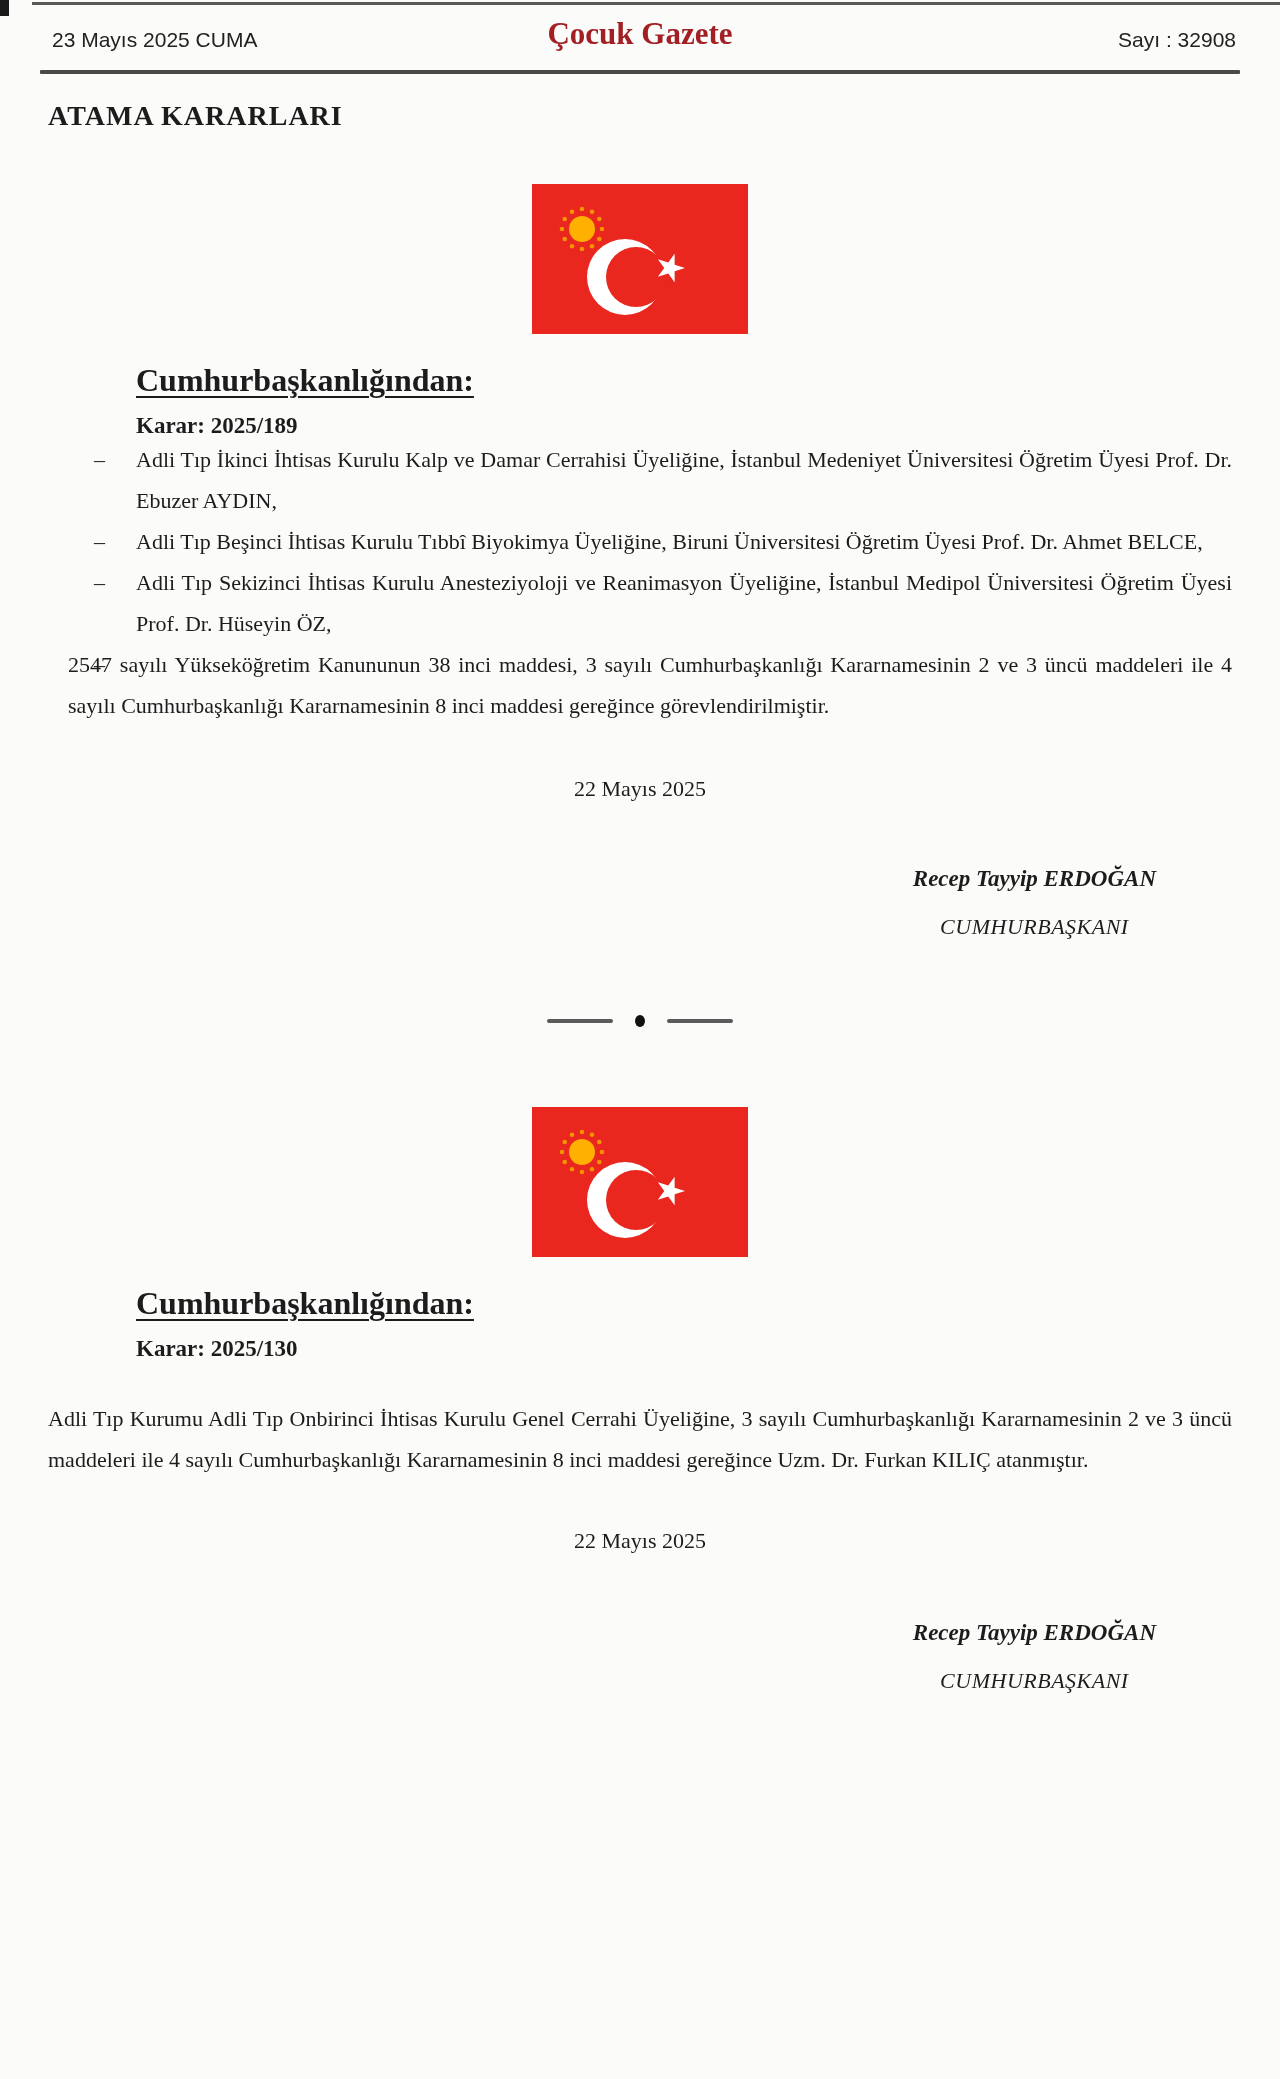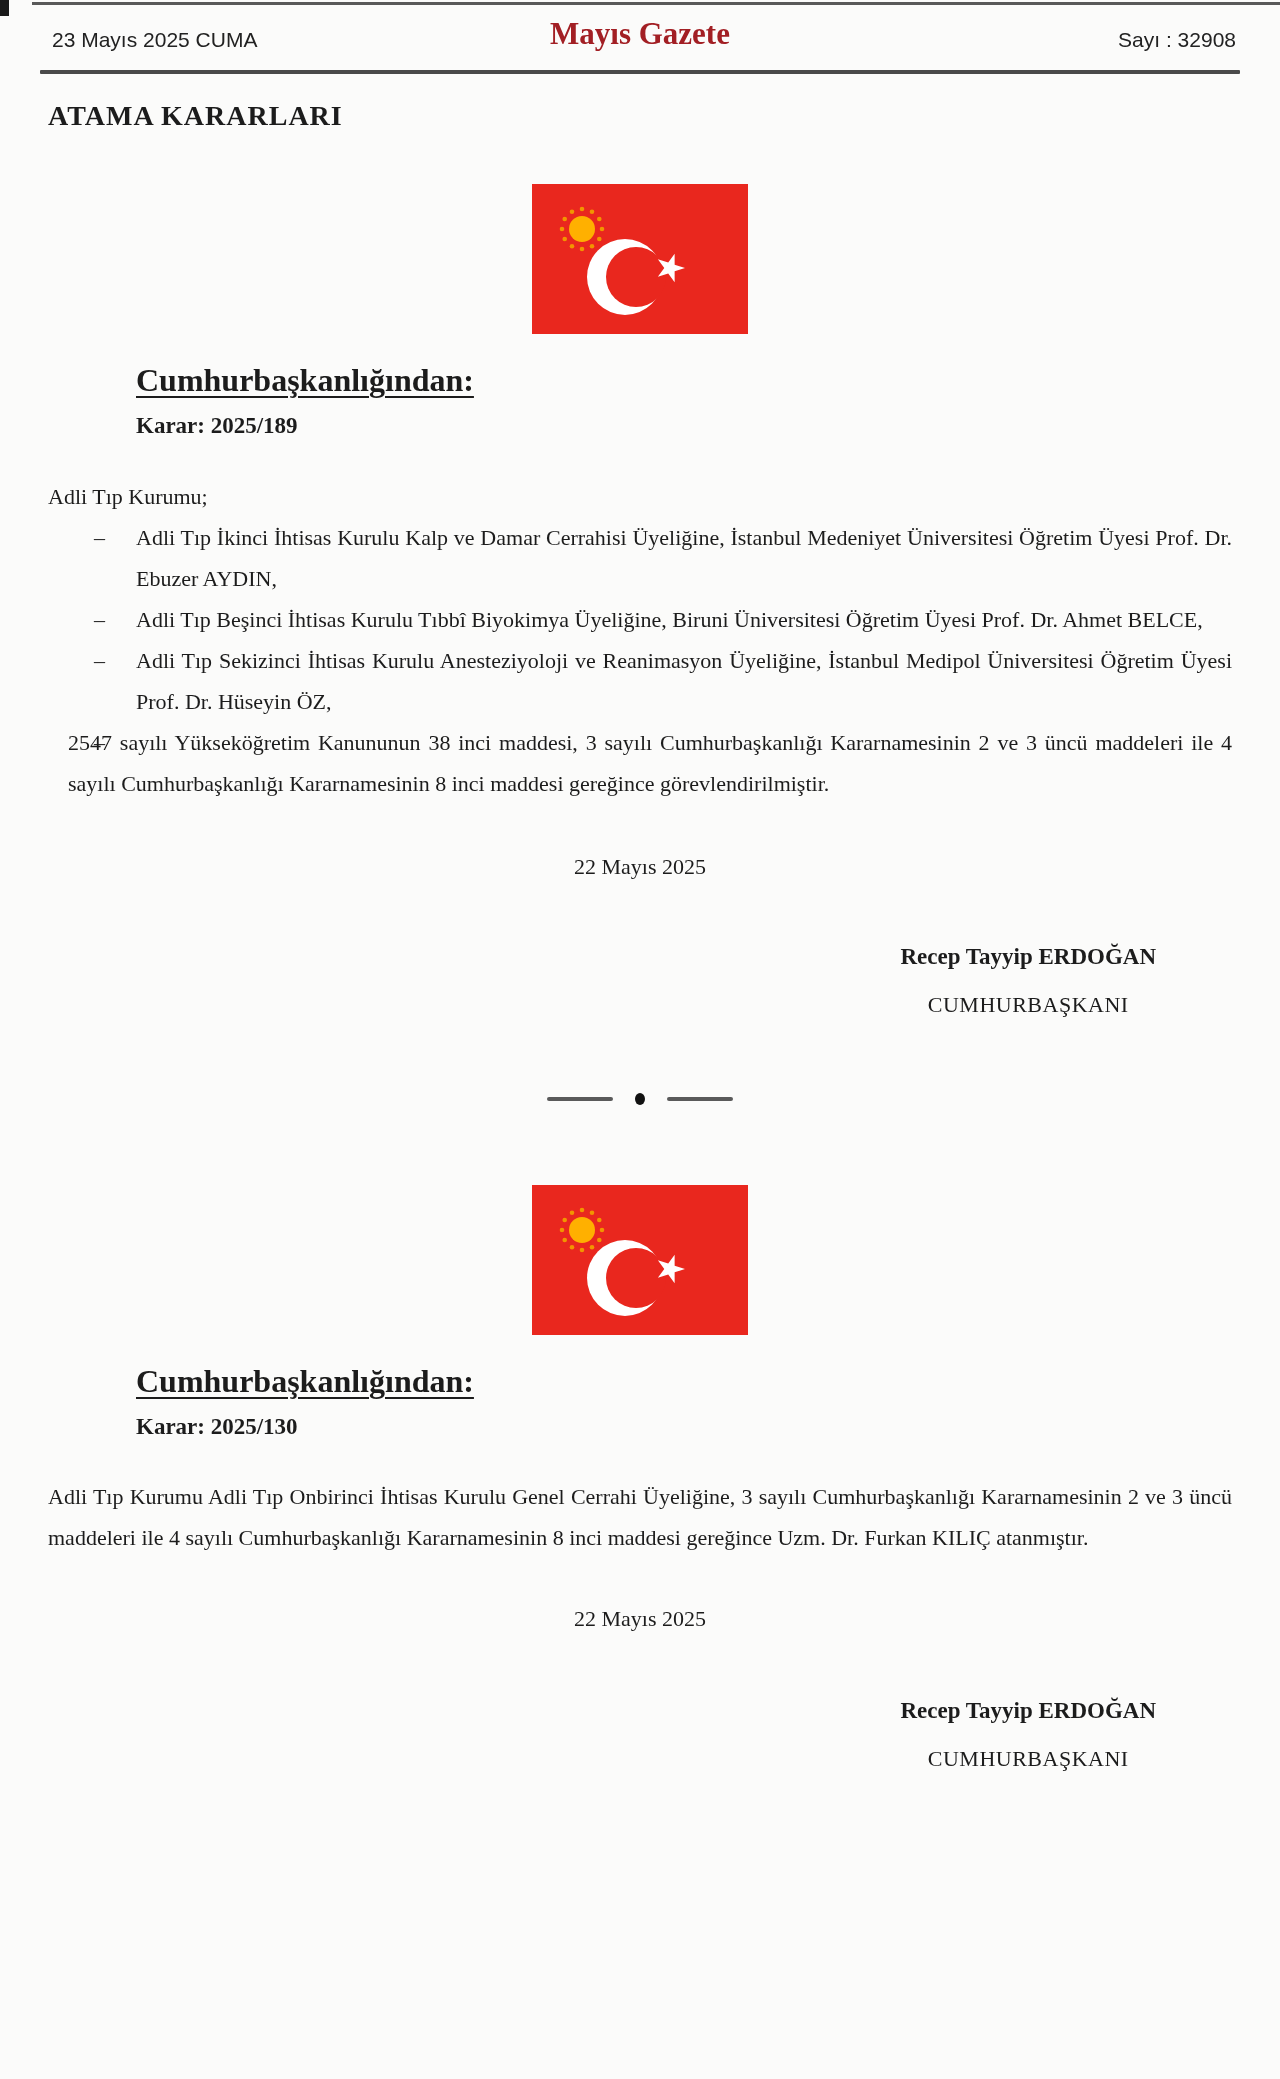--- a/index.html
+++ b/index.html
@@ -84,20 +84,21 @@
   .decision-date{
     text-align:center;
     font-size:22px;
     line-height:41px;
   }
   .date-1{margin-top:42px;}
   .date-2{margin-top:40px;}
   .signature{
     text-align:right;
     padding-right:76px;
+    font-style:italic;
   }
   .sig-1{margin-top:54px;}
   .sig-2{margin-top:56px;}
   .signature .sig-inner{display:inline-block;text-align:center;}
   .signer-name{font-size:23px;font-weight:bold;line-height:32px;}
   .signer-title{font-size:22px;line-height:32px;margin-top:16px;letter-spacing:.5px;}
 
   .separator{
     margin-top:72px;
     display:flex;
@@ -112,21 +113,21 @@
   .bottom-pad{height:95px;}
 </style>
 </head>
 <body>
 
 <div class="top-border"></div>
 <div class="corner-mark"></div>
 
 <div class="header">
   <span class="header-date">23 Mayıs 2025 CUMA</span>
-  <span class="gazette-title" style="color:#a21f24">Mayıs Gazete</span>
+  <span class="gazette-title" style="color:#a21f24">Çocuk Gazete</span>
   <span class="issue-number">Sayı : 32908</span>
 </div>
 <div class="header-rule"></div>
 
 <div class="content">
 
   <div class="page-title">ATAMA KARARLARI</div>
 
   <div class="flag-wrap flag-1">
     <svg width="216" height="150" viewBox="0 0 216 150">
@@ -156,21 +157,20 @@
       </g>
 
       <path fill="#ffffff" d="M153,84 L142.64,87.37 L142.64,98.27 L136.23,89.45 L125.86,92.82 L132.27,84 L125.86,75.18 L136.23,78.55 L142.64,69.73 L142.64,80.63 Z"></path>
     </svg>
   </div>
 
   <div>
     <div class="section-heading">Cumhurbaşkanlığından:</div>
     <div class="decision-number">Karar: 2025/189</div>
 
-    <div class="intro-line">Adli Tıp Kurumu;</div>
 
     <div>
       <div class="bullet">
         <span class="dash">–</span>
         <span>Adli Tıp İkinci İhtisas Kurulu Kalp ve Damar Cerrahisi Üyeliğine, İstanbul Medeniyet Üniversitesi Öğretim Üyesi Prof. Dr. Ebuzer AYDIN,</span>
       </div>
       <div class="bullet">
         <span class="dash">–</span>
         <span>Adli Tıp Beşinci İhtisas Kurulu Tıbbî Biyokimya Üyeliğine, Biruni Üniversitesi Öğretim Üyesi Prof. Dr. Ahmet BELCE,</span>
       </div>

